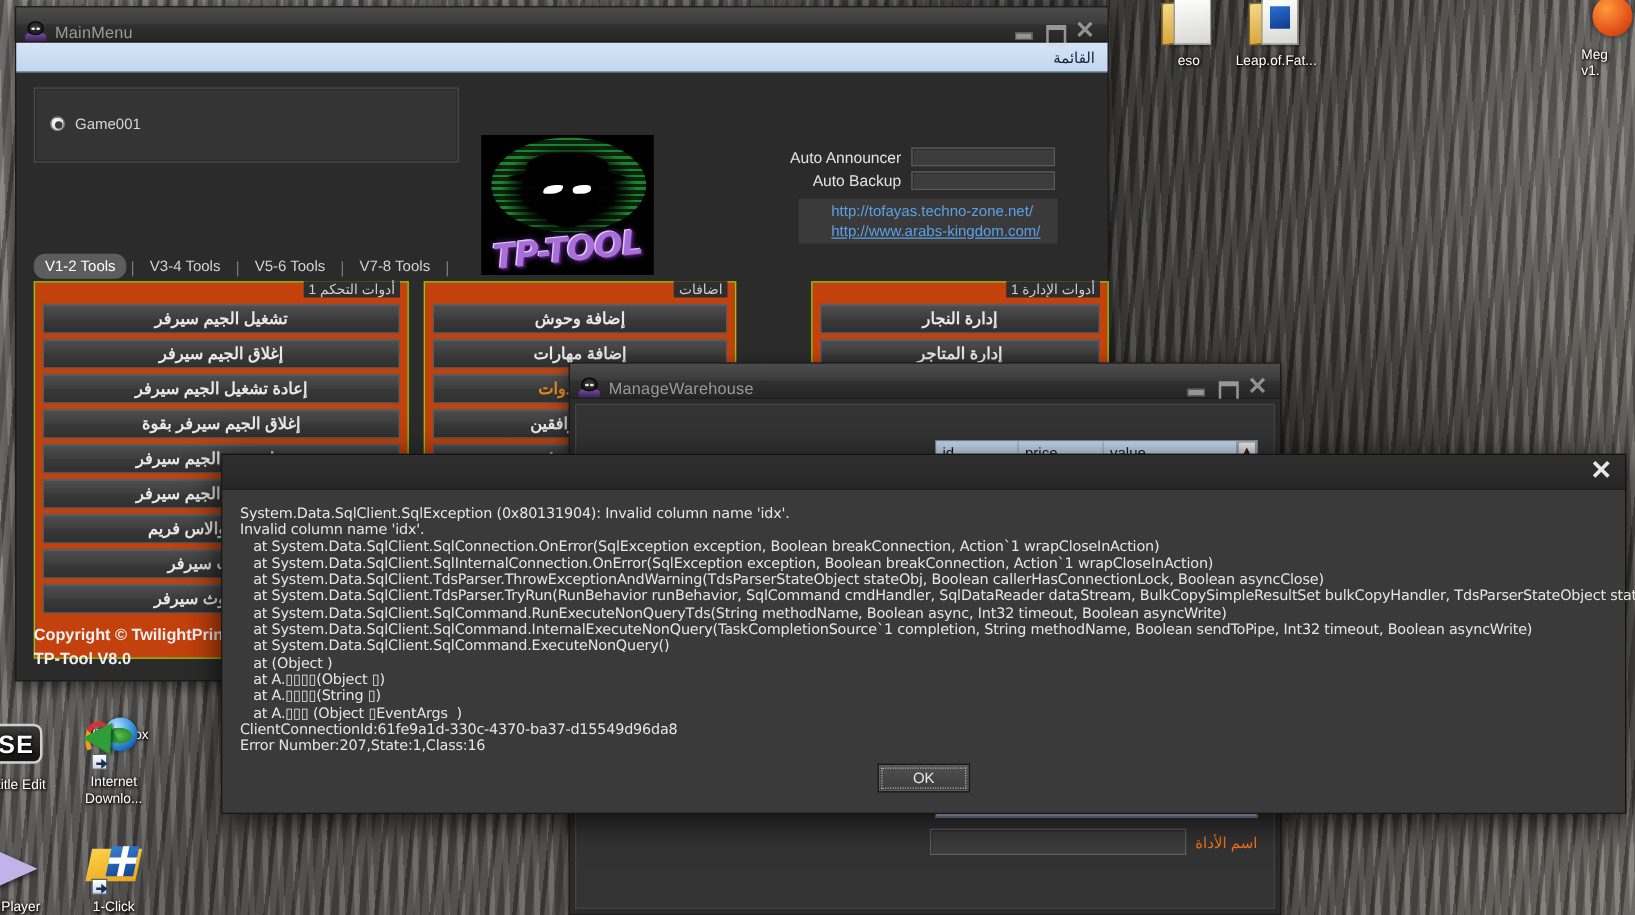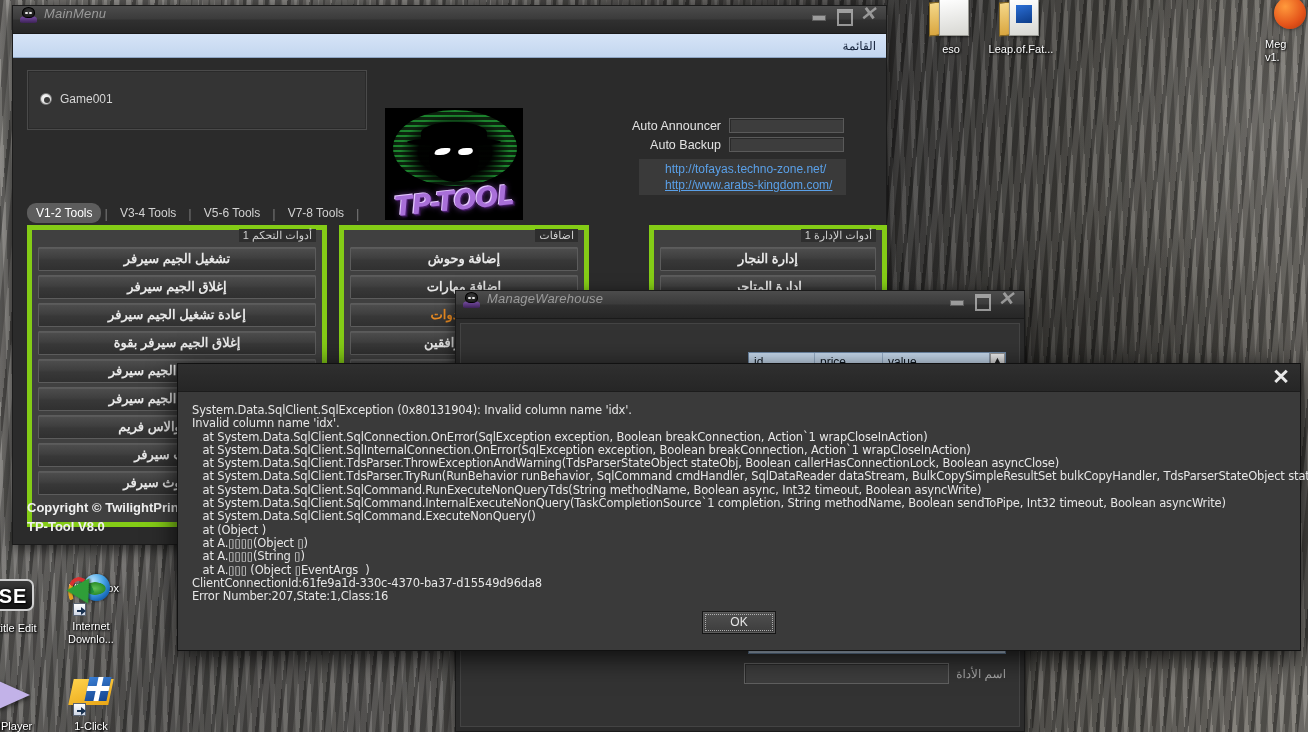--- a/index.html
+++ b/index.html
@@ -167,25 +167,24 @@
   .win {
     position: absolute;
     background: #2f2f2f;
     border: 1px solid #1b1b1b;
     box-shadow: 0 4px 14px rgba(0,0,0,0.65);
     z-index: 10;
   }
   .titlebar {
     height: 28px;
     background: linear-gradient(180deg, #4c4c4c 0%, #3b3b3b 48%, #303030 52%, #262626 100%);
-    display: flex; align-items: flex-start;
+    display: flex; align-items: flex-end;
     padding: 0 4px 0 7px;
     border-bottom: 1px solid #1a1a1a;
     position: relative;
-    font-style: italic;
   }
   .app-icon {
     width: 17px; height: 17px; margin-right: 7px;
     position: relative; flex: none;
   }
   .app-icon .head {
     position:absolute; left:2px; top:1px; width:13px; height:11px;
     border-radius: 50% 50% 42% 42%;
     background: radial-gradient(circle at 50% 40%, #3b3b3b, #101010);
     border: 1px solid #000;
@@ -336,22 +335,22 @@
   .tab {
     color:#d2d2d2; font-size: 12px;
     padding: 3px 9px;
     border-radius: 9px;
   }
   .tab.active { background: #5d5d5d; color: #fff; }
   .tab-sep { color:#777; font-size:13px; padding: 0 3px; }
 
   .groupbox {
     position:absolute;
-    border: 5px solid #84cc16;
-    background: #404040;
+    border: 1px solid #84cc16;
+    background: #c2410c;
   }
   .gb-title {
     position:absolute; top:-1px; right: 6px;
     font-size: 11px; color:#cfcfcf;
     background:#2e2e2e; padding: 0 4px;
     direction: rtl;
   }
   .gb-inner { padding: 17px 6px 6px 6px; }
   .abtn {
     display:block; width:100%; height: 24px; margin-bottom: 4px;
@@ -412,21 +411,21 @@
     border: 1px solid #9a9a9a;
     font-size: 9px; text-align:center; line-height: 13px; color:#222;
   }
   .vthumb { flex:1; background: linear-gradient(90deg,#eee,#cfcfcf); border:1px solid #aaa; margin: 1px; }
 
   .wh-field-row {
     position:absolute; right: 13px; bottom: 42px;
     display:flex; align-items:center; gap: 7px;
     direction: rtl;
   }
-  .wh-lbl { color: #a3a3a3; font-size: 12px; }
+  .wh-lbl { color: #f97316; font-size: 12px; }
   .wh-inp {
     width: 205px; height: 21px;
     background: #3d3d3d; border: 1px solid #606060;
     box-shadow: inset 1px 1px 0 #2a2a2a;
   }
   .wh-note {
     position:absolute; left: 0; right: 0; bottom: 14px;
     text-align:center; color:#d0d0d0; font-size: 12px; direction: rtl;
   }
 

